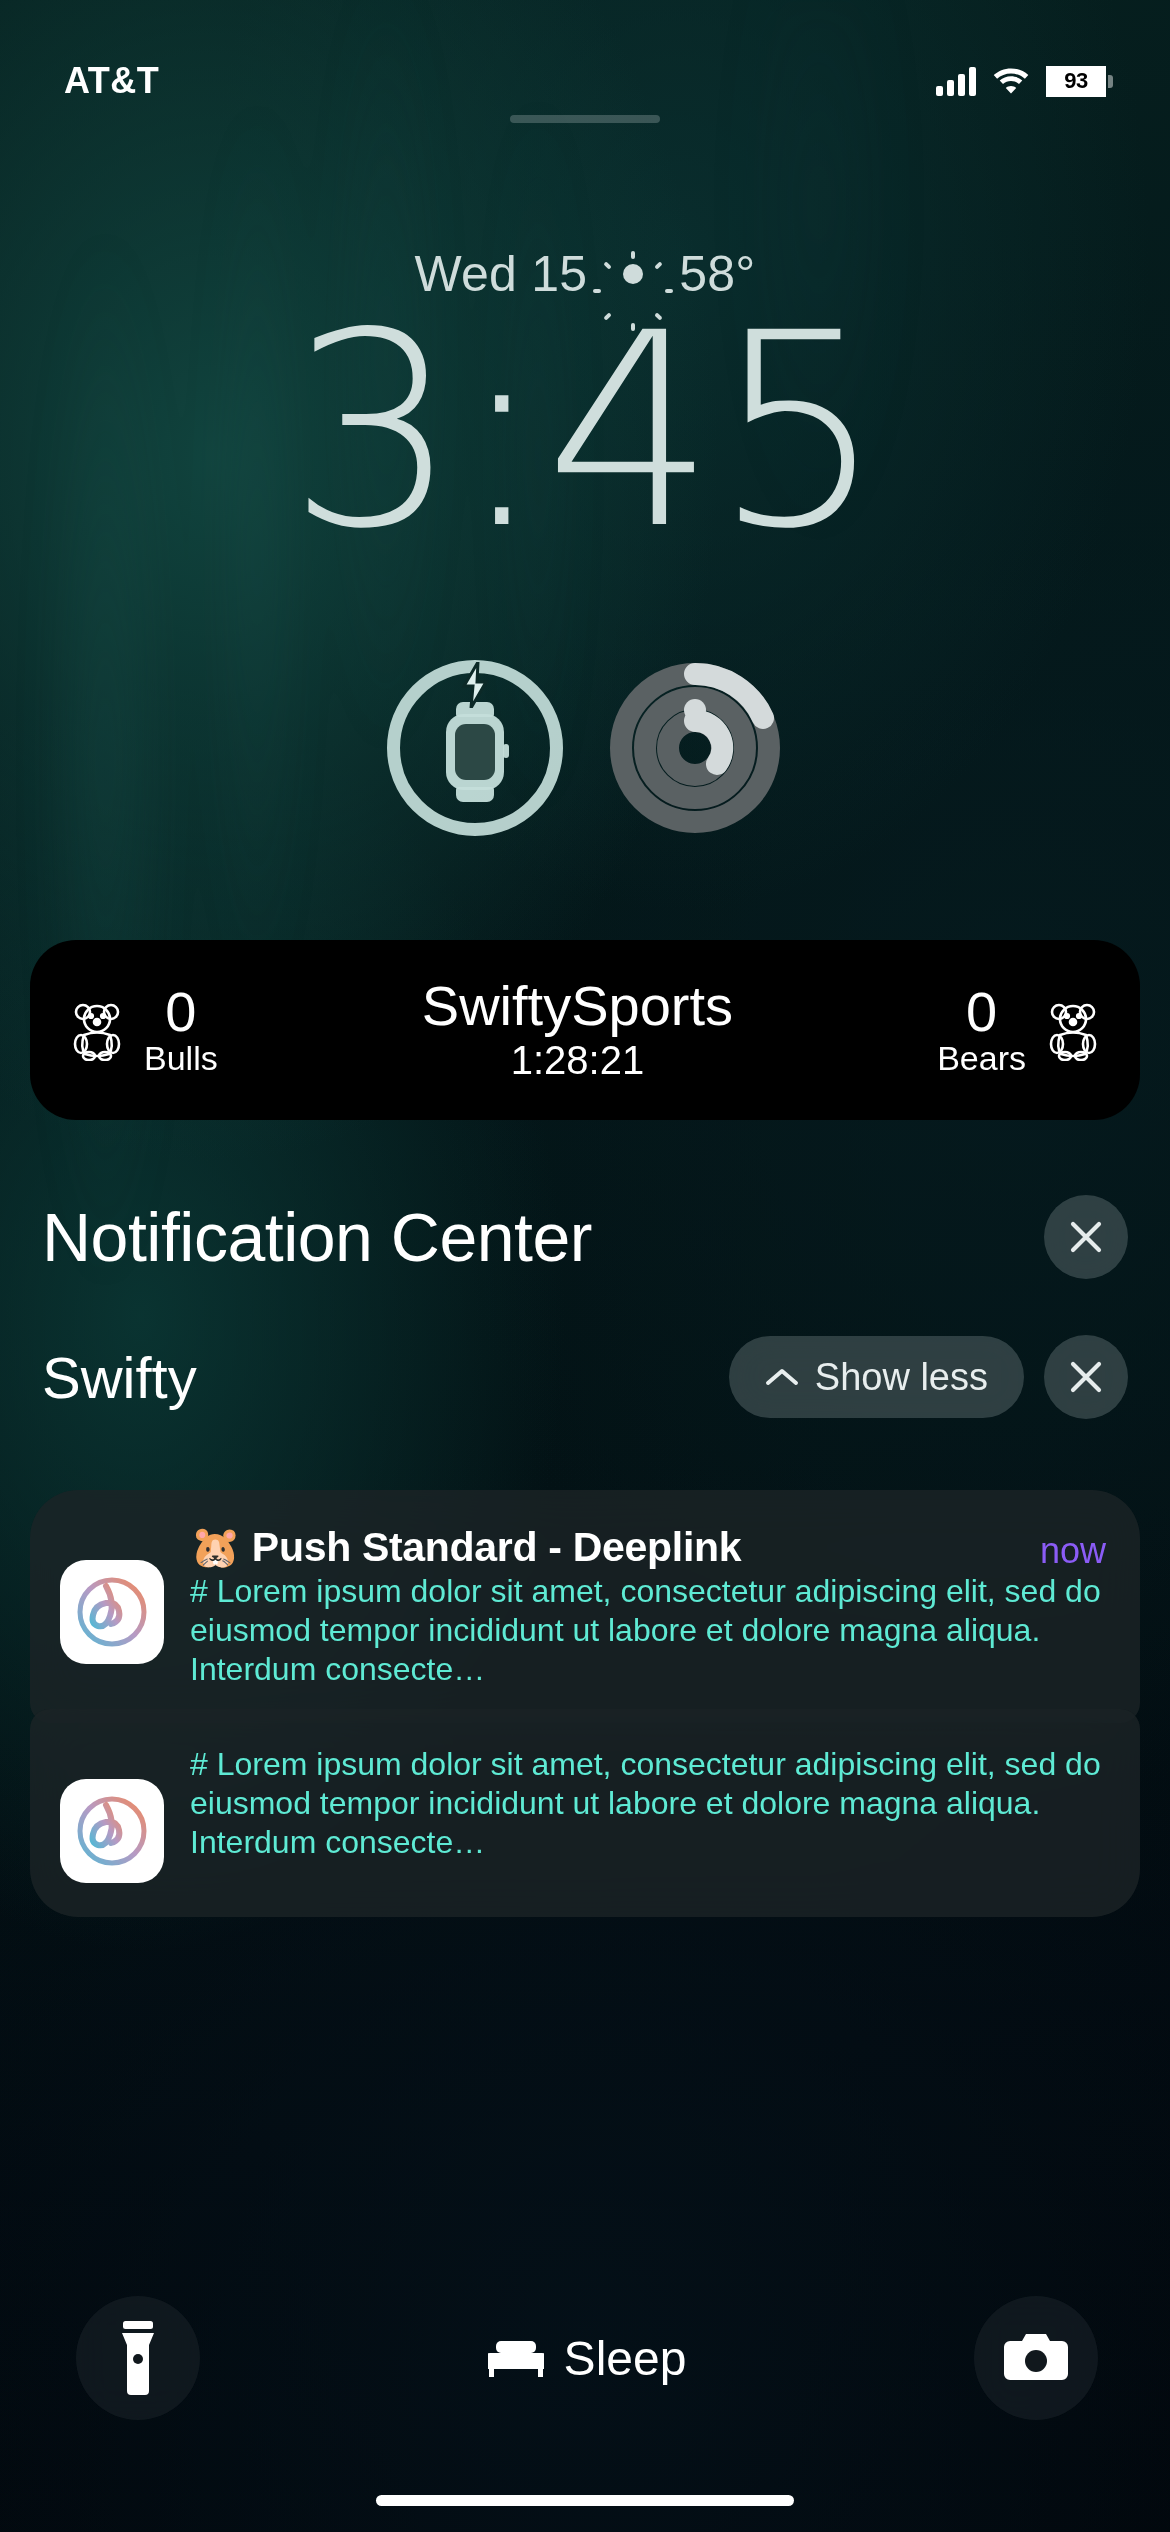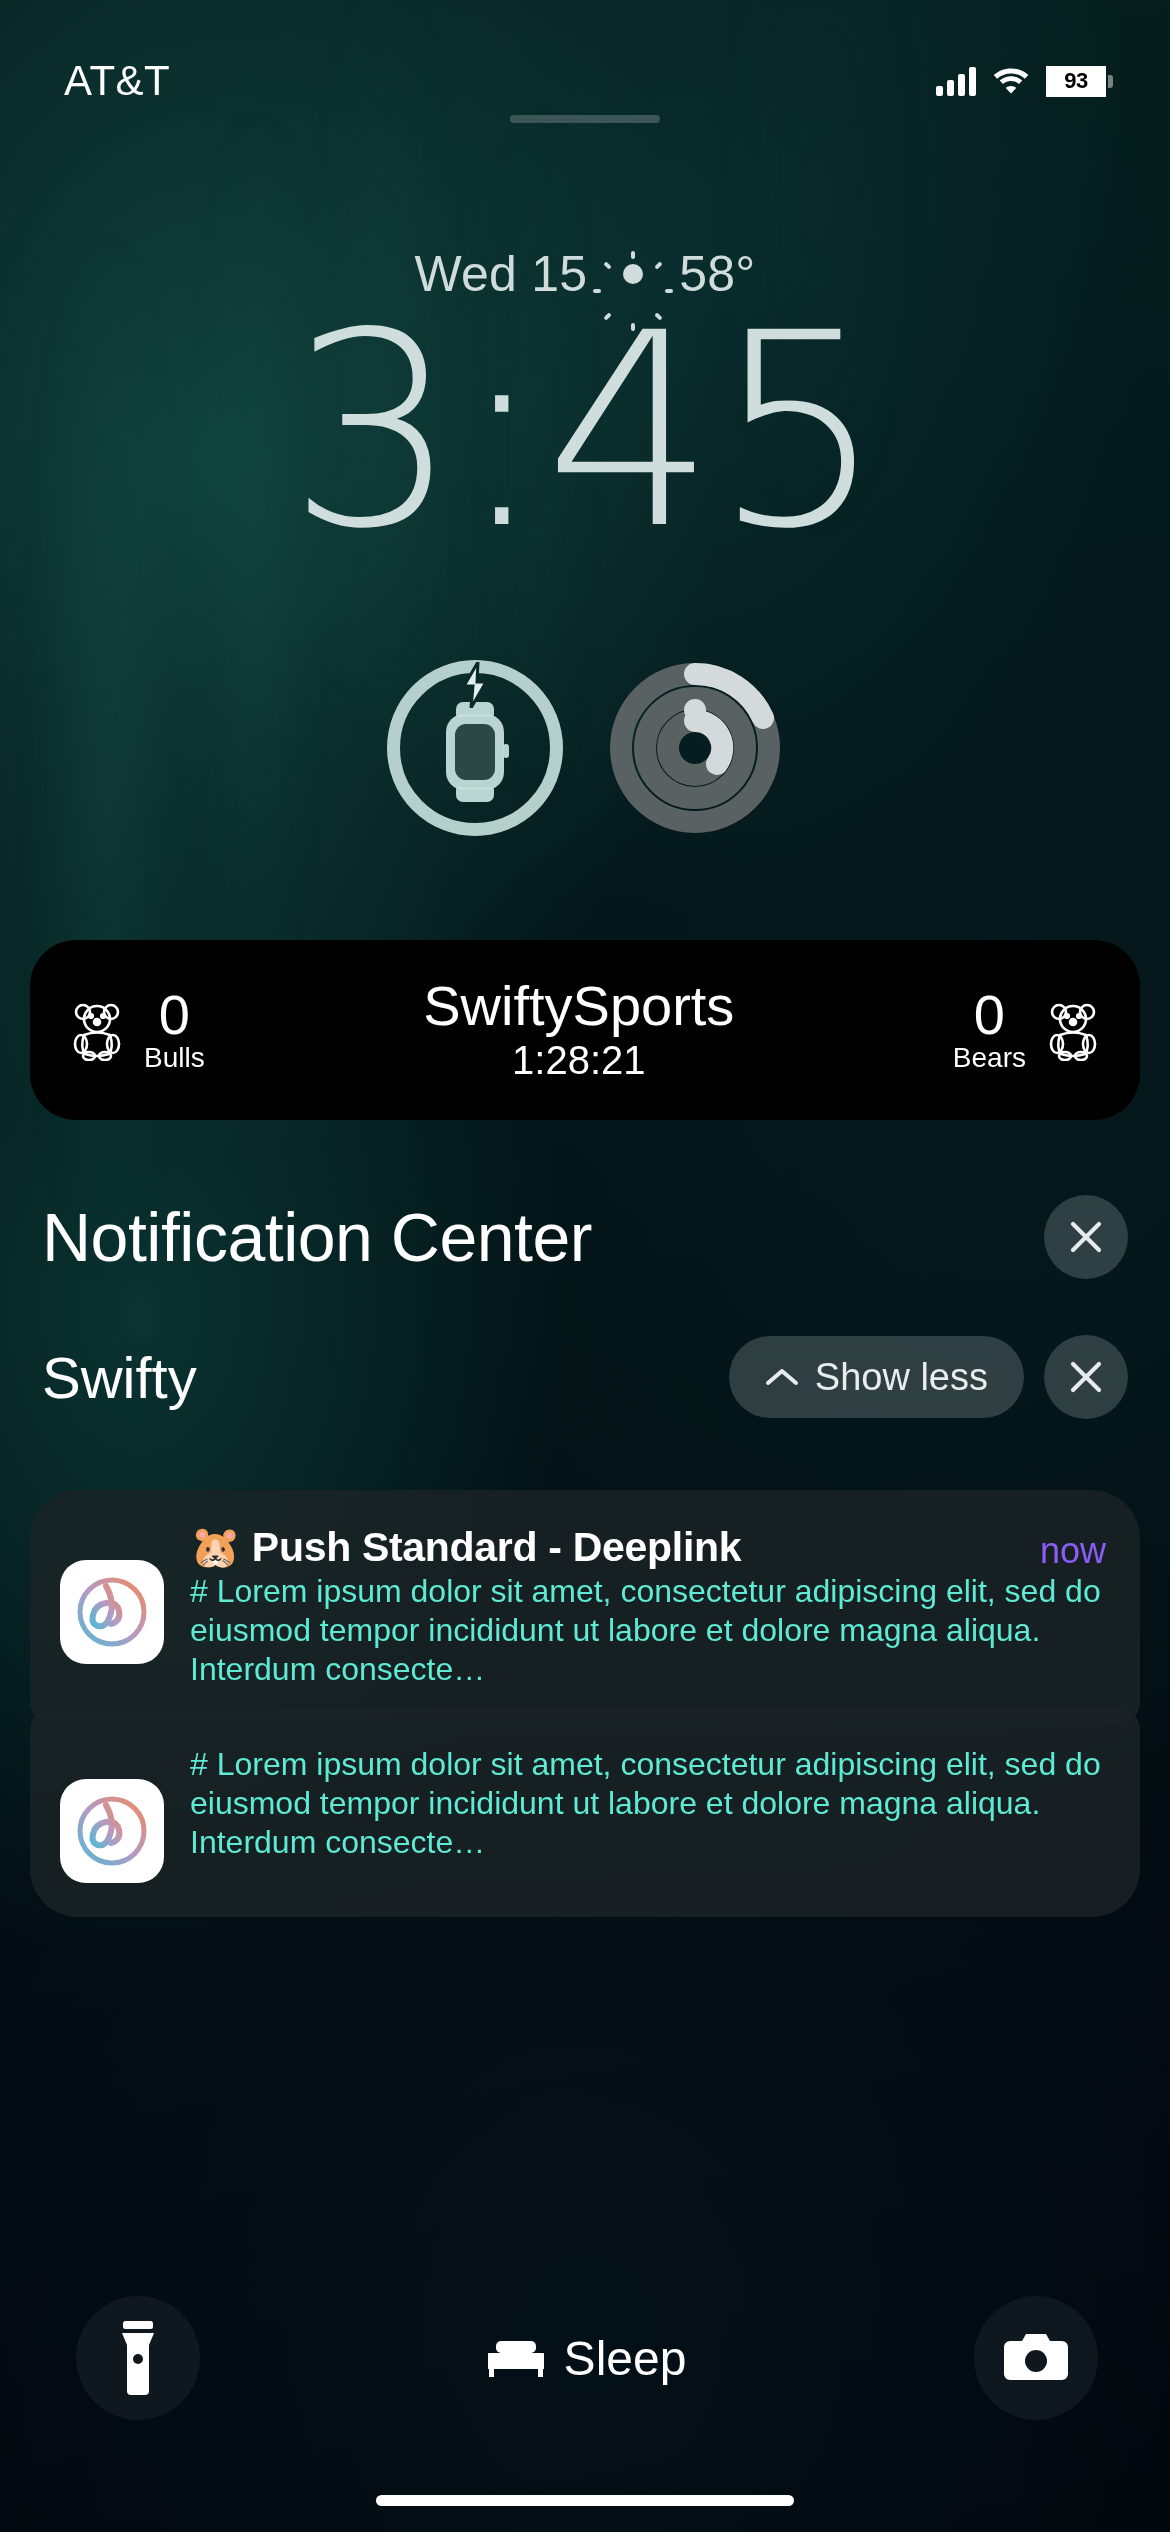--- a/index.html
+++ b/index.html
@@ -37,21 +37,21 @@
       radial-gradient(ellipse 10% 18% at 70% 8%, rgba(14,58,62,.14) 0%, rgba(0,0,0,0) 74%);
     filter:blur(18px);
   }
 
   
   #statusbar {
     position:absolute; top:0; left:0; right:0; height:140px;
     display:flex; align-items:center; justify-content:space-between;
     padding:0 64px; color:#fff;
   }
-  .sb-carrier { font-size:42px; font-weight:400; letter-spacing:.5px; padding-top:22px; }
+  .sb-carrier { font-size:36px; font-weight:700; letter-spacing:.5px; padding-top:22px; }
   .sb-right { display:flex; align-items:center; gap:16px; padding-top:22px; }
 
   .sig { display:flex; align-items:flex-end; gap:4px; height:30px; }
   .sig i { display:block; width:7px; background:#fff; border-radius:2px; }
   .sig i:nth-child(1){height:10px;} .sig i:nth-child(2){height:16px;}
   .sig i:nth-child(3){height:22px;} .sig i:nth-child(4){height:29px;}
 
   .wifi { width:38px; height:28px; position:relative; }
 
   .batt {
@@ -133,21 +133,21 @@
 
   
   #liveactivity {
     position:absolute; top:940px; left:30px; right:30px; height:180px;
     background:#000; border-radius:46px;
     display:flex; align-items:center; padding:0 36px;
   }
   .la-side { display:flex; align-items:center; gap:16px; }
   .la-team { text-align:center; color:#fff; }
   .la-score { font-size:56px; font-weight:400; line-height:1.02; }
-  .la-name  { font-size:28px; font-weight:400; line-height:1.1; }
+  .la-name  { font-size:34px; font-weight:400; line-height:1.1; }
   .la-mid { flex:1; text-align:center; color:#fff; }
   .la-title { font-size:56px; font-weight:400; line-height:1.05; }
   .la-timer { font-size:40px; font-weight:400; margin-top:2px; }
   .bear { width:62px; height:62px; }
 
   
   #nc-header {
     position:absolute; top:1195px; left:0; right:0;
     display:flex; align-items:center; justify-content:space-between;
     padding:0 42px;

